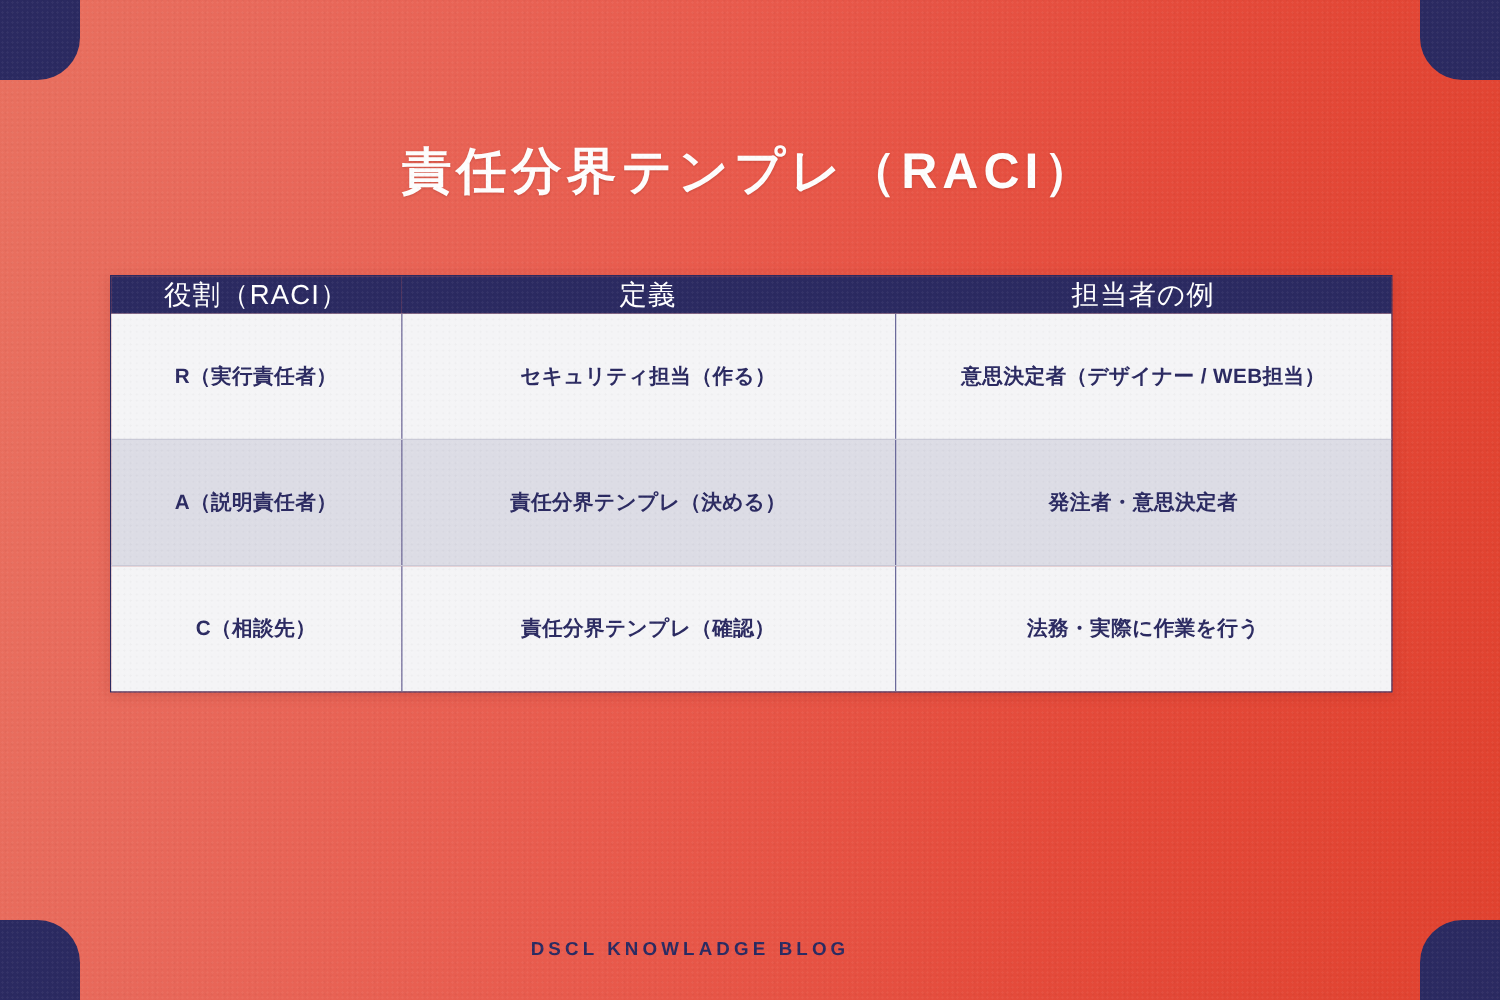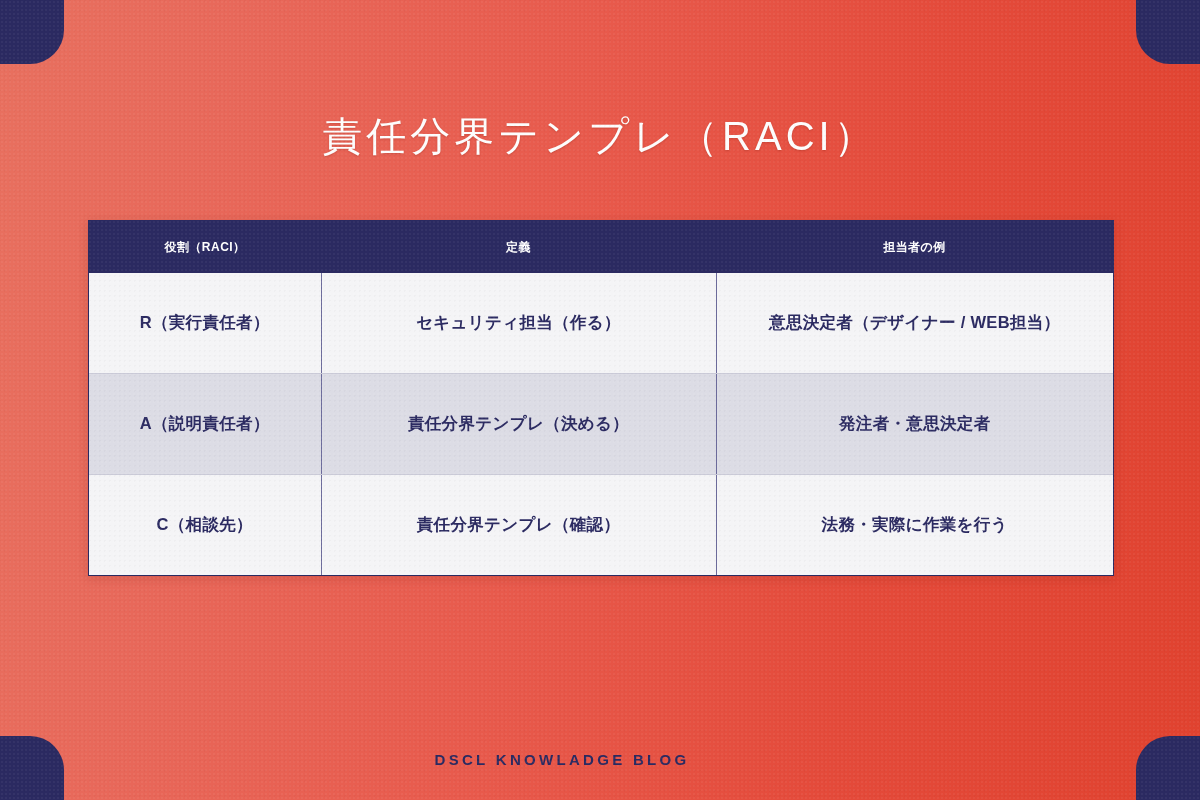--- a/index.html
+++ b/index.html
@@ -58,21 +58,21 @@
 
   
   .title {
     position: absolute;
     top: 82px;
     left: 0;
     width: 1200px;
     text-align: center;
     color: #fdfdfd;
     font-size: 40px;
-    font-weight: 400;
+    font-weight: 700;
     letter-spacing: .10em;
     text-shadow: 0 1px 2px rgba(120,26,16,.25);
     z-index: 3;
     white-space: nowrap;
   }
 
   
   .table-wrap {
     position: absolute;
     left: 88px;
@@ -87,24 +87,24 @@
     width: 1024px;
     table-layout: fixed;
   }
   table.raci col.c1 { width: 232px; }
   table.raci col.c2 { width: 395px; }
   table.raci col.c3 { width: 397px; }
 
   table.raci thead th {
     background: #2b2a61;
     color: #ffffff;
-    font-size: 12px;
-    font-weight: 700;
+    font-size: 22px;
+    font-weight: 400;
     letter-spacing: .04em;
-    height: 52px;
+    height: 30px;
     padding: 0 10px;
     text-align: center;
     vertical-align: middle;
     border: none;
   }
 
   table.raci tbody td {
     height: 100px;
     padding: 0 14px;
     text-align: center;
@@ -121,21 +121,21 @@
   table.raci tbody td:last-child { border-right: none; }
   table.raci tbody tr:last-child td { border-bottom: none; }
 
   table.raci tbody tr.light td { background: #f4f4f6; }
   table.raci tbody tr.dark  td { background: #dcdce5; }
 
   
   .footer {
     position: absolute;
     bottom: 32px;
-    left: 18px;
+    left: 8px;
     width: 1088px;
     text-align: center;
     color: #2b2a61;
     font-size: 15px;
     font-weight: 700;
     letter-spacing: .22em;
     z-index: 3;
   }
 </style>
 </head>

